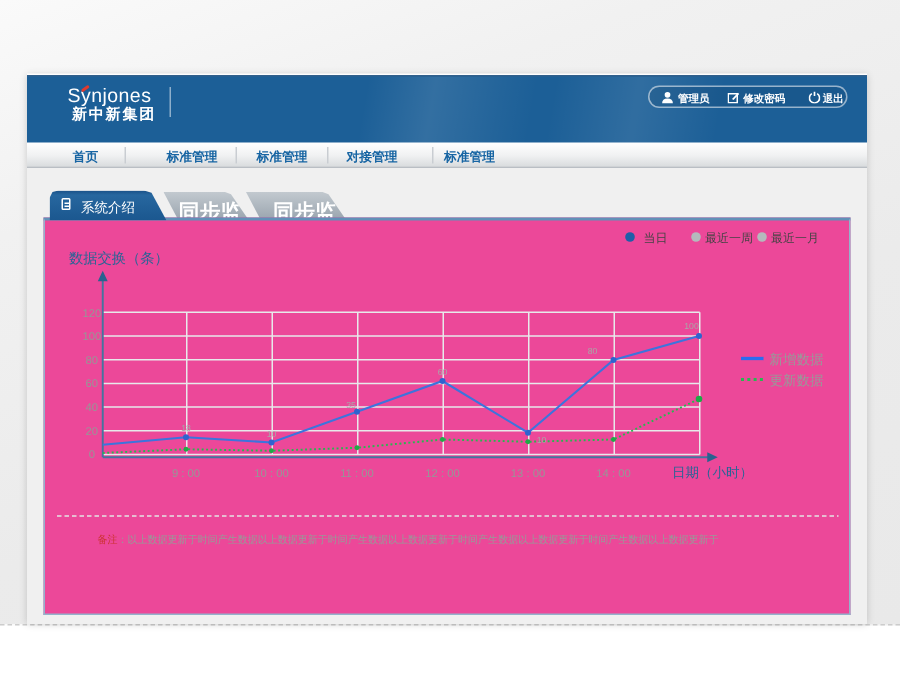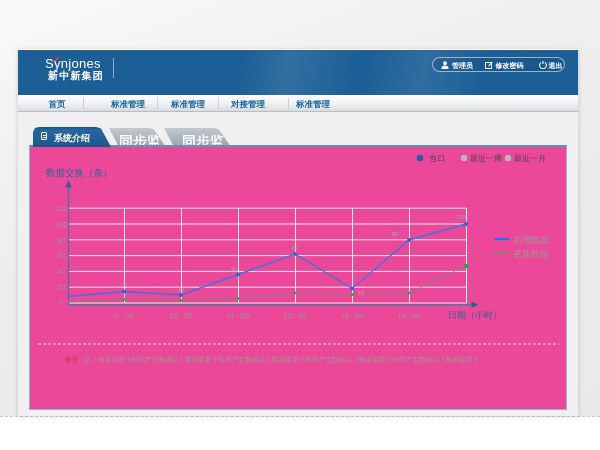--- a/index.html
+++ b/index.html
@@ -28,21 +28,21 @@
   
   .nav { position:absolute; left:0; top:45px; width:560px; height:17px;
          background:linear-gradient(180deg,#ffffff 0%, #f0f1f2 55%, #d9dcde 100%);
          border-bottom:1px solid #b9bec4; }
   .nav b { position:absolute; top:3.5px; transform:translateX(-50%); color:#1765a3; font-size:8.5px; font-weight:bold;text-align:right; }
   .nav i { position:absolute; top:2.5px; width:1px; height:11px; background:#c9cdd2; }
   
   .tab-a { position:absolute; left:15px; top:77px; width:78px; height:20px; z-index:3;
            background:linear-gradient(180deg,#1a5188 0%, #27679f 15%, #1b578f 100%);
            clip-path:polygon(0px 20px, 0px 5px, 2px 1px, 6px 0px, 63px 0px, 68px 1.5px, 78px 20px); }
-  .tab-a .txt { position:absolute; left:21px; top:5px; color:#fff; font-size:9px; font-weight:bold; letter-spacing:0px; }
+  .tab-a .txt { position:absolute; left:21px; top:5px; color:#fff; font-size:9px; font-weight:normal; letter-spacing:0px; }
   .tab-a .ic { position:absolute; left:7.5px; top:5px; width:6px; height:8px; border:1px solid #fff; border-radius:1px; }
   .tab-a .ic::before { content:""; position:absolute; left:1px; top:2px; width:3px; height:1px; background:#fff; box-shadow:0 2px 0 #fff; }
   .tab-g { position:absolute; top:78px; height:19px;
            background:linear-gradient(180deg,#c2c9cf 0%, #99a4ae 100%); }
   .tab-g .txt { position:absolute; top:5px; color:#fff; font-size:14px; font-weight:bold; letter-spacing:0px; }
   .tab2 { left:88px; width:60px; clip-path:polygon(3px 0px, 44px 0px, 48px 1.5px, 60px 19px, 13px 19px); }
   .tab3 { left:145px; width:68px; clip-path:polygon(1px 0px, 52px 0px, 56px 1.5px, 68px 19px, 11px 19px); }
   
   .panel { position:absolute; left:10.5px; top:95px; width:538px; height:265px;
            background:#ec4899; border:1px solid #93b2cc; border-top:2px solid #6190b8; }

